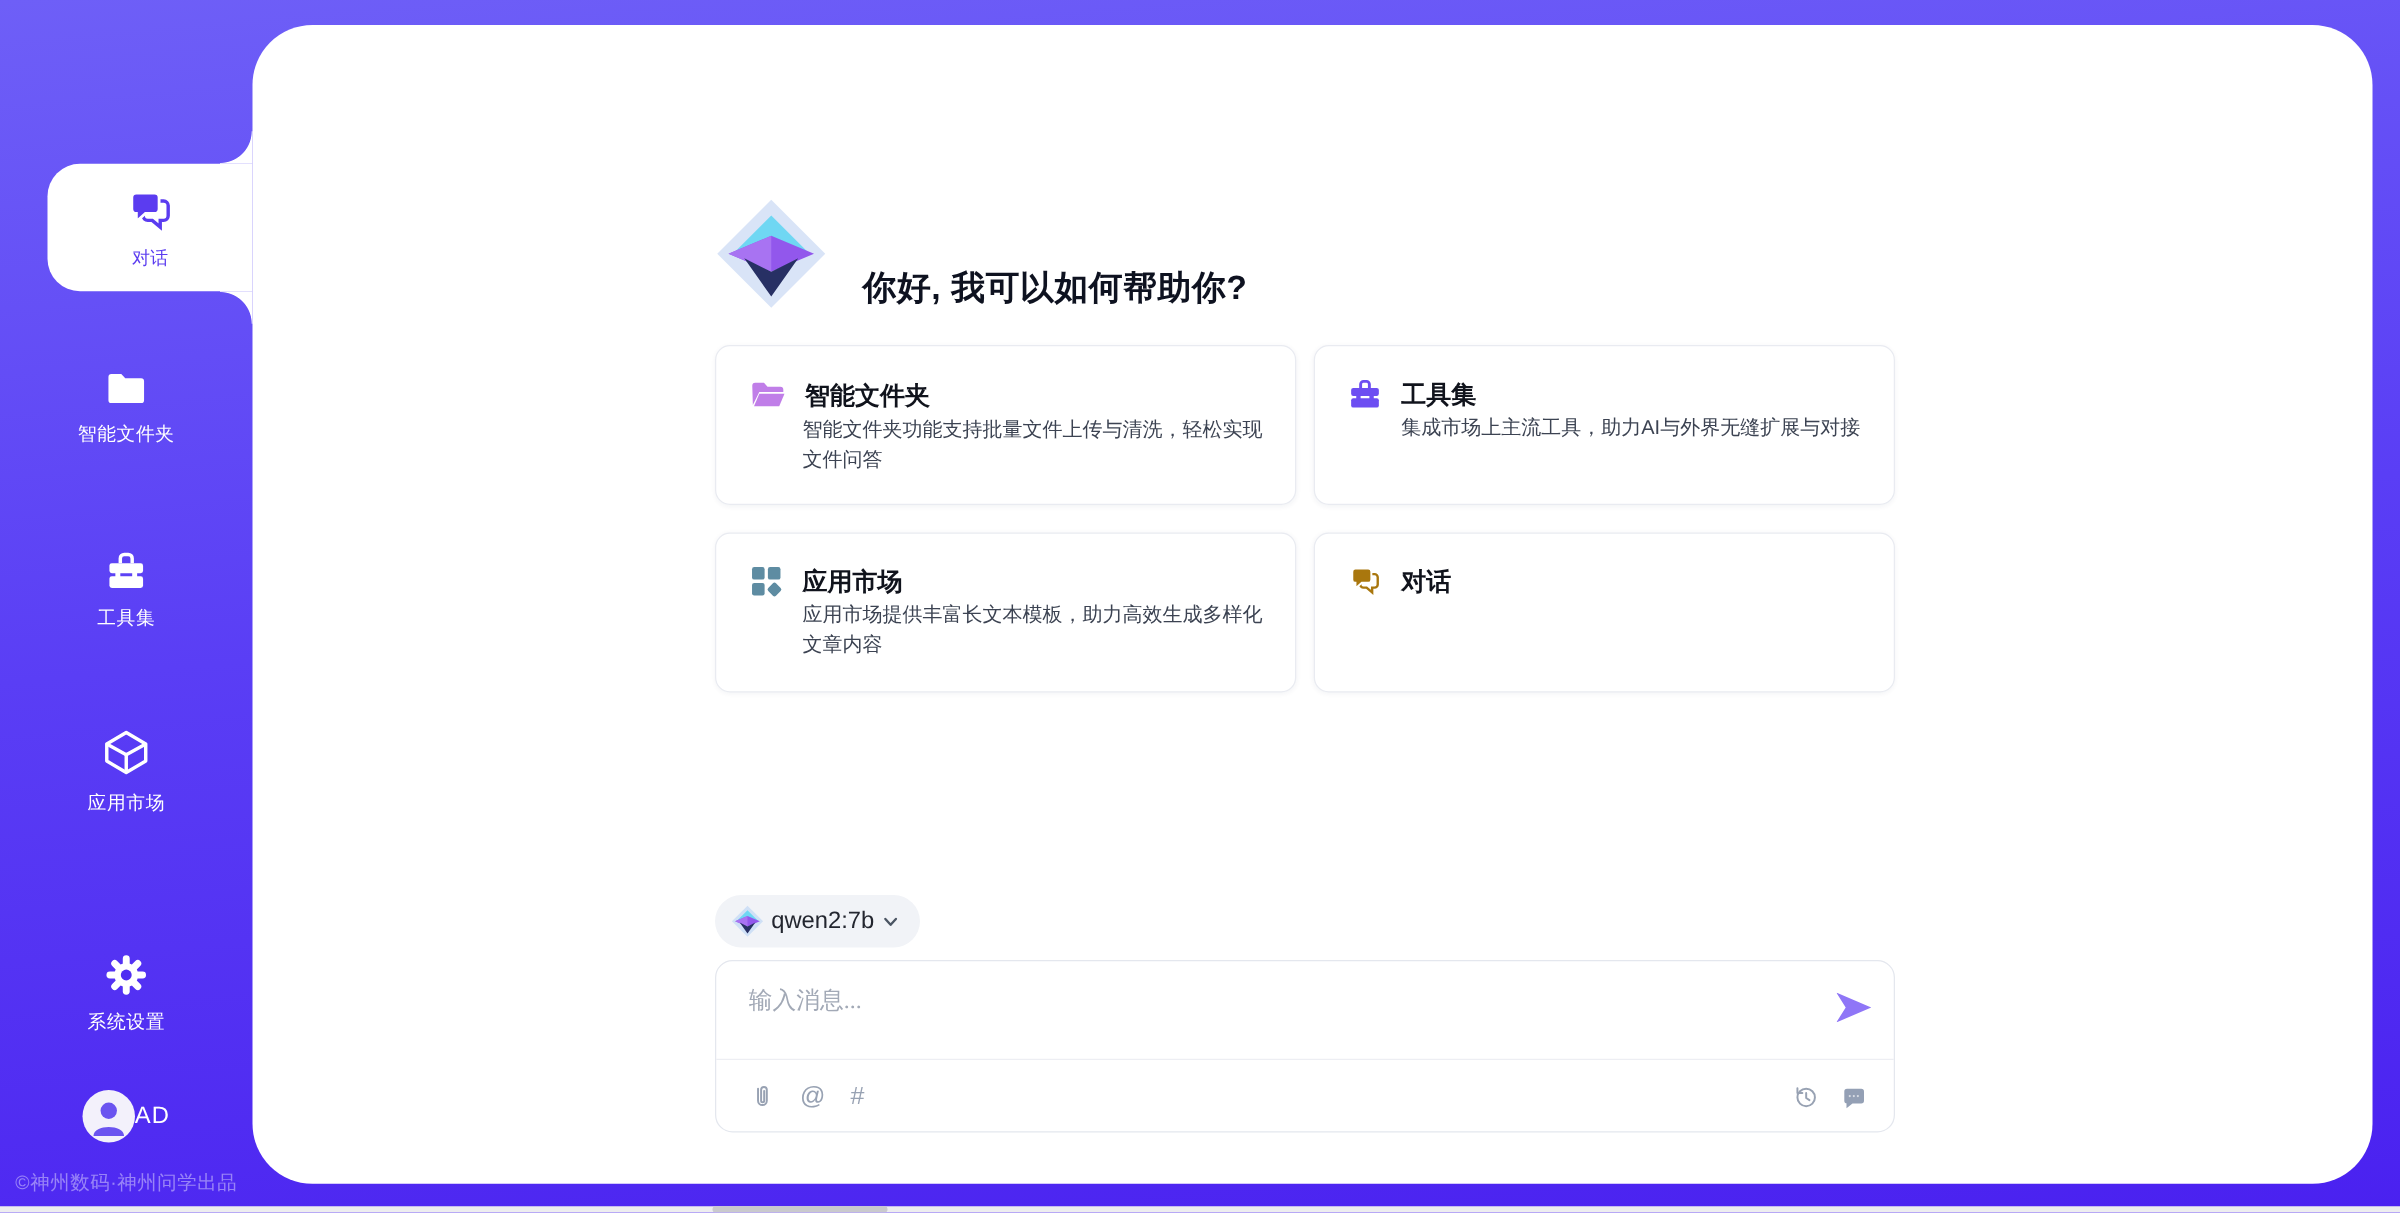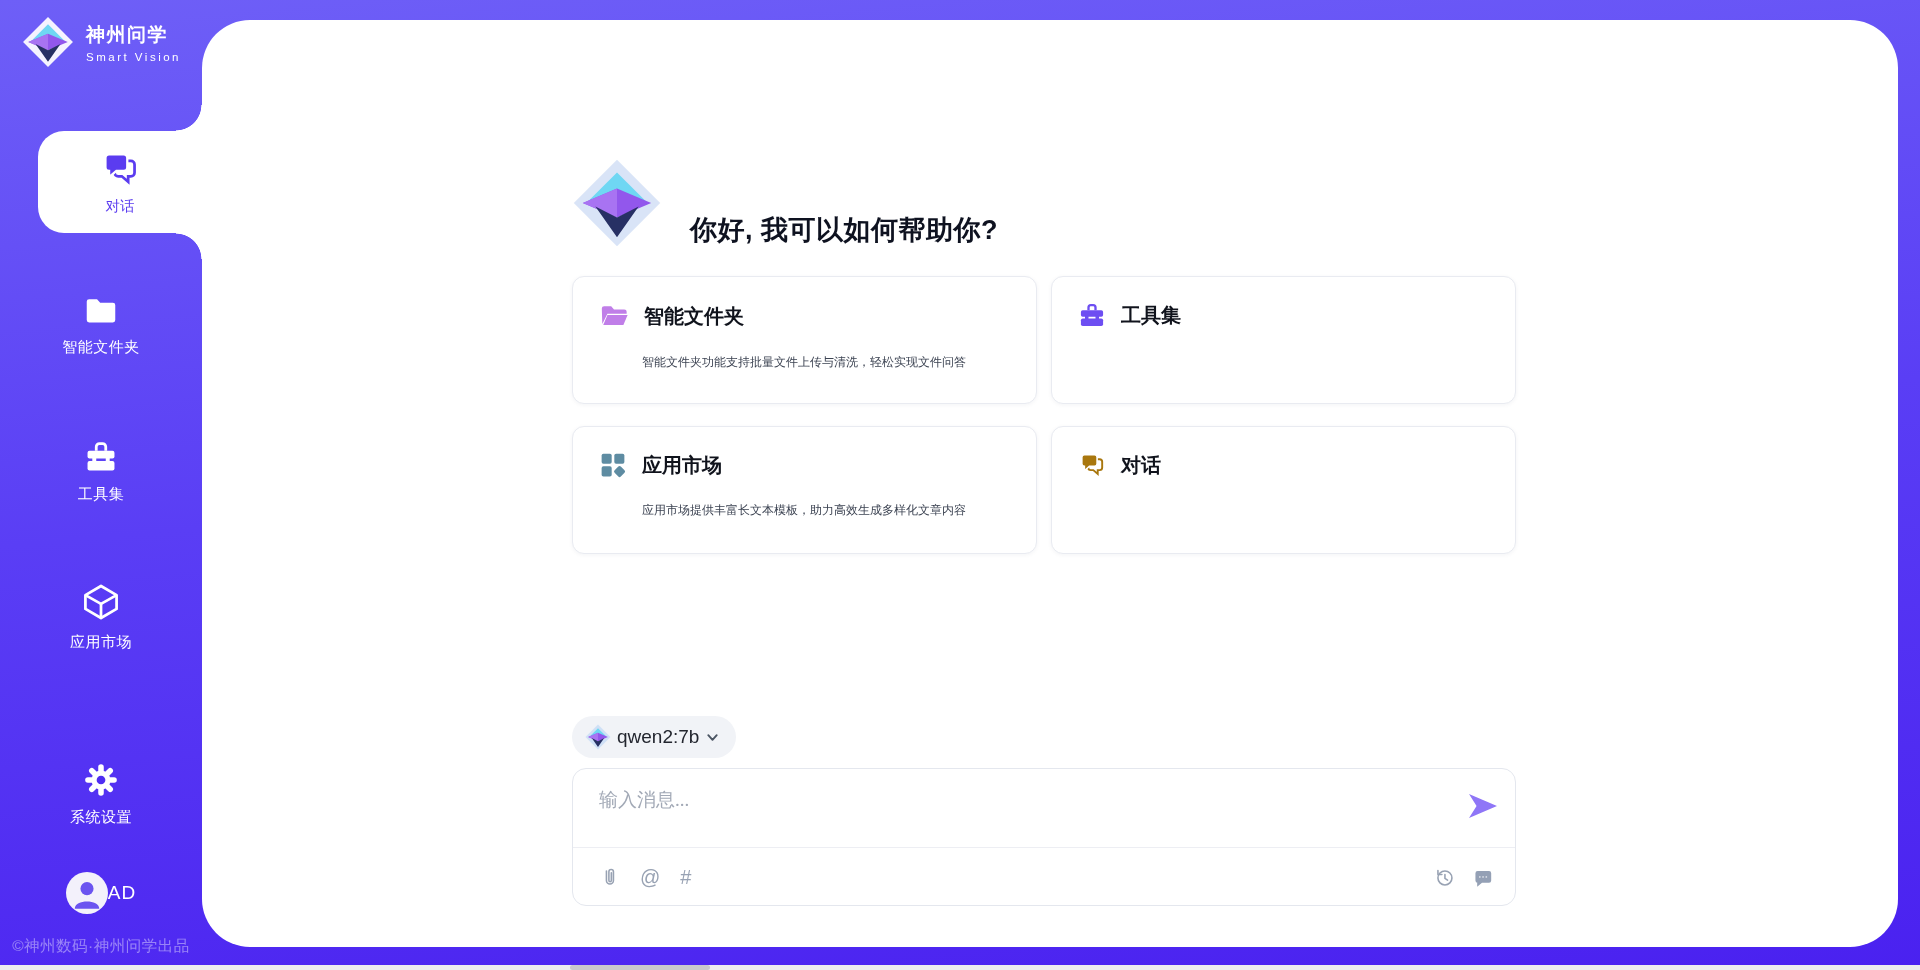--- a/index.html
+++ b/index.html
@@ -31,21 +31,21 @@
   .side-footer{position:absolute;left:0;bottom:13px;width:202px;text-align:center;color:rgba(255,255,255,.42);font-size:15.5px;letter-spacing:.5px;white-space:nowrap}
   
   .greeting{position:absolute;left:370px;top:138px;display:flex;align-items:flex-end;gap:28px}
   .greeting h1{margin:0;font-size:27px;font-weight:700;color:#0e1220;letter-spacing:.5px}
   
   .cards{position:absolute;left:370px;top:256px;width:944px;display:grid;grid-template-columns:1fr 1fr;column-gap:14px;row-gap:22px}
   .card{height:128px;background:#fff;border:1px solid #e9ebf1;border-radius:12px;box-shadow:0 1px 4px rgba(25,35,70,.05);
     padding:24px 26px;box-sizing:border-box;cursor:pointer}
   .card-head{display:flex;align-items:center;gap:15px}
   .card-title{font-size:20px;font-weight:700;color:#10131c}
-  .card-desc{margin-top:23px;margin-left:43px;font-size:12px;line-height:1.48;color:#3c4352}
+  .card-desc{margin-top:2px;margin-left:43px;font-size:16px;line-height:1.48;color:#3c4352}
   
   .model{position:absolute;left:370px;top:696px;height:42px;display:inline-flex;align-items:center;gap:6px;
     padding:0 16px 0 13px;background:#f1f3f7;border-radius:21px;cursor:pointer}
   .model-name{font-size:19px;color:#23262f}
   
   .composer{position:absolute;left:370px;top:748px;width:944px;height:138px;background:#fff;border:1.5px solid #e4e7ee;
     border-radius:14px;box-sizing:border-box}
   .composer textarea{position:absolute;left:24px;top:16px;width:850px;height:50px;border:none;outline:none;resize:none;
     font-size:19px;font-family:Liberation Serif, serif;color:#30343e;background:transparent}
   .composer textarea::placeholder{color:#a2a9b6}
@@ -58,33 +58,20 @@
   .glyph-tool{font-size:20px;color:#98a2b3;font-weight:500}
   
   .hscrollbar{position:absolute;left:0;right:0;bottom:0;height:5px;background:#ededef}
   .hscrollbar .thumb{position:absolute;left:570px;top:0;width:140px;height:5px;background:#c9c9cd;border-radius:3px}
 </style>
 </head>
 <body>
 
 <aside class="sidebar">
 
-  <div class="logo">
-    <svg width="52" height="52" viewBox="0 0 100 100">
-      <polygon points="50,2 98,50 50,98 2,50" fill="#ffffff" opacity="0.93"></polygon>
-      <polygon points="50,16 84,50 16,50" fill="#6fd7f3"></polygon>
-      <polygon points="50,34 88,50 50,66 12,50" fill="#9257ec"></polygon>
-      <polygon points="12,50 50,34 50,66" fill="#a873f2"></polygon>
-      <polygon points="50,66 74,54 50,88 26,54" fill="#273064"></polygon>
-    </svg>
-    <div>
-      <div class="logo-title">神州问学</div>
-      <div class="logo-sub">Smart Vision</div>
-    </div>
-  </div>
 
   <div class="nav-active">
     <svg width="40" height="40" viewBox="0 0 44 44">
       <path d="M20 13 h14 a4 4 0 0 1 4 4 v9 a4 4 0 0 1 -4 4 h-3 v6 l-7 -6 h-4 a4 4 0 0 1 -4 -4 v-9 a4 4 0 0 1 4 -4 Z" fill="none" stroke="#5b3cf0" stroke-width="3"></path>
       <path d="M10 6 h16 a4 4 0 0 1 4 4 v10 a4 4 0 0 1 -4 4 H18 l-8 7 v-7 a4 4 0 0 1 -4 -4 V10 a4 4 0 0 1 4 -4 Z" fill="#5b3cf0" stroke="#ffffff" stroke-width="2.5"></path>
     </svg>
     <span class="nav-label">对话</span>
   </div>
 
   <div class="nav-item" style="top:293px">
@@ -175,20 +162,21 @@
       <div class="card-head">
         <svg width="28" height="28" viewBox="0 0 48 48">
           <path d="M18 16 v-5 a4 4 0 0 1 4 -4 h4 a4 4 0 0 1 4 4 v5" fill="none" stroke="#6d4ef2" stroke-width="4"></path>
           <rect x="5" y="16" width="38" height="11" rx="3" fill="#6d4ef2"></rect>
           <rect x="5" y="30" width="38" height="13" rx="3" fill="#6d4ef2"></rect>
           <rect x="12" y="25" width="6" height="8" fill="#6d4ef2"></rect>
           <rect x="30" y="25" width="6" height="8" fill="#6d4ef2"></rect>
         </svg>
         <span class="card-title">工具集</span>
       </div>
+      <div class="card-desc">集成市场上主流工具，助力AI与外界无缝扩展与对接</div>
     </div>
 
     <div class="card">
       <div class="card-head">
         <svg width="28" height="28" viewBox="0 0 32 32">
           <g fill="#5e8ca2">
             <rect x="3" y="3" width="11.5" height="11.5" rx="2"></rect>
             <rect x="17.5" y="3" width="11.5" height="11.5" rx="2"></rect>
             <rect x="3" y="17.5" width="11.5" height="11.5" rx="2"></rect>
             <rect x="18.5" y="18.5" width="10" height="10" rx="2" transform="rotate(45 23.5 23.5)"></rect>

